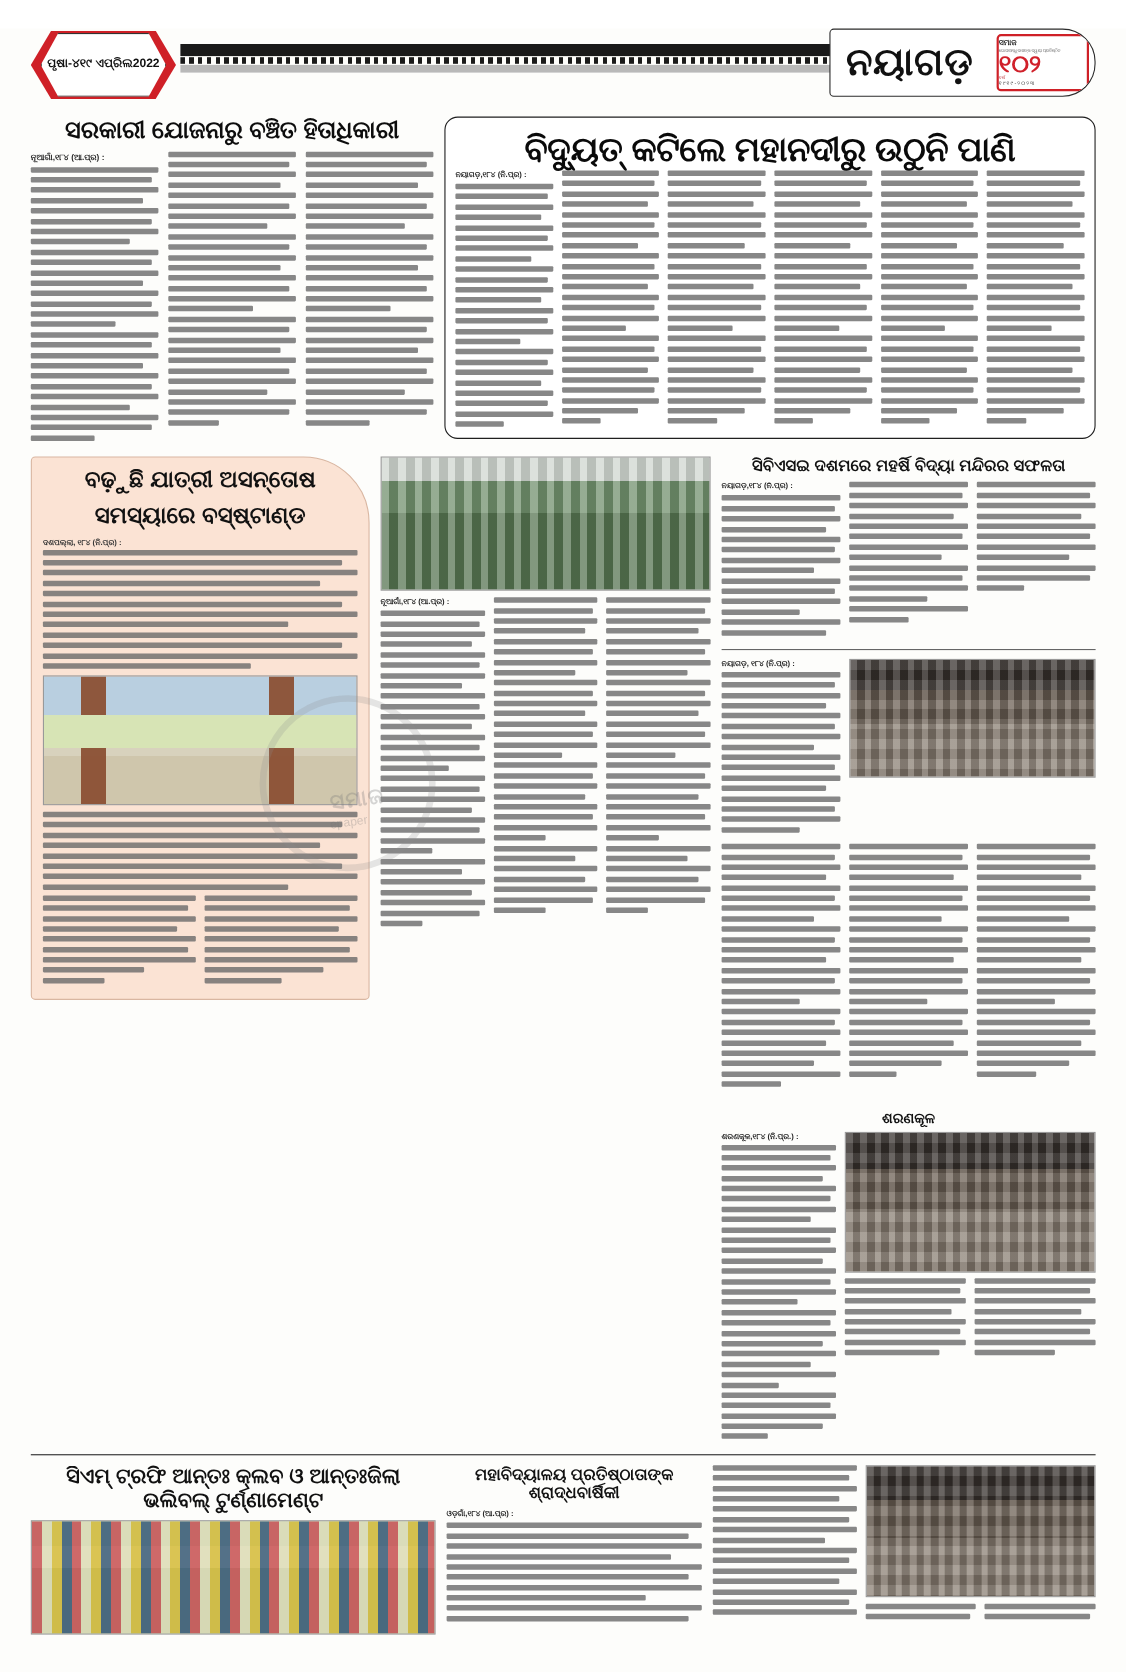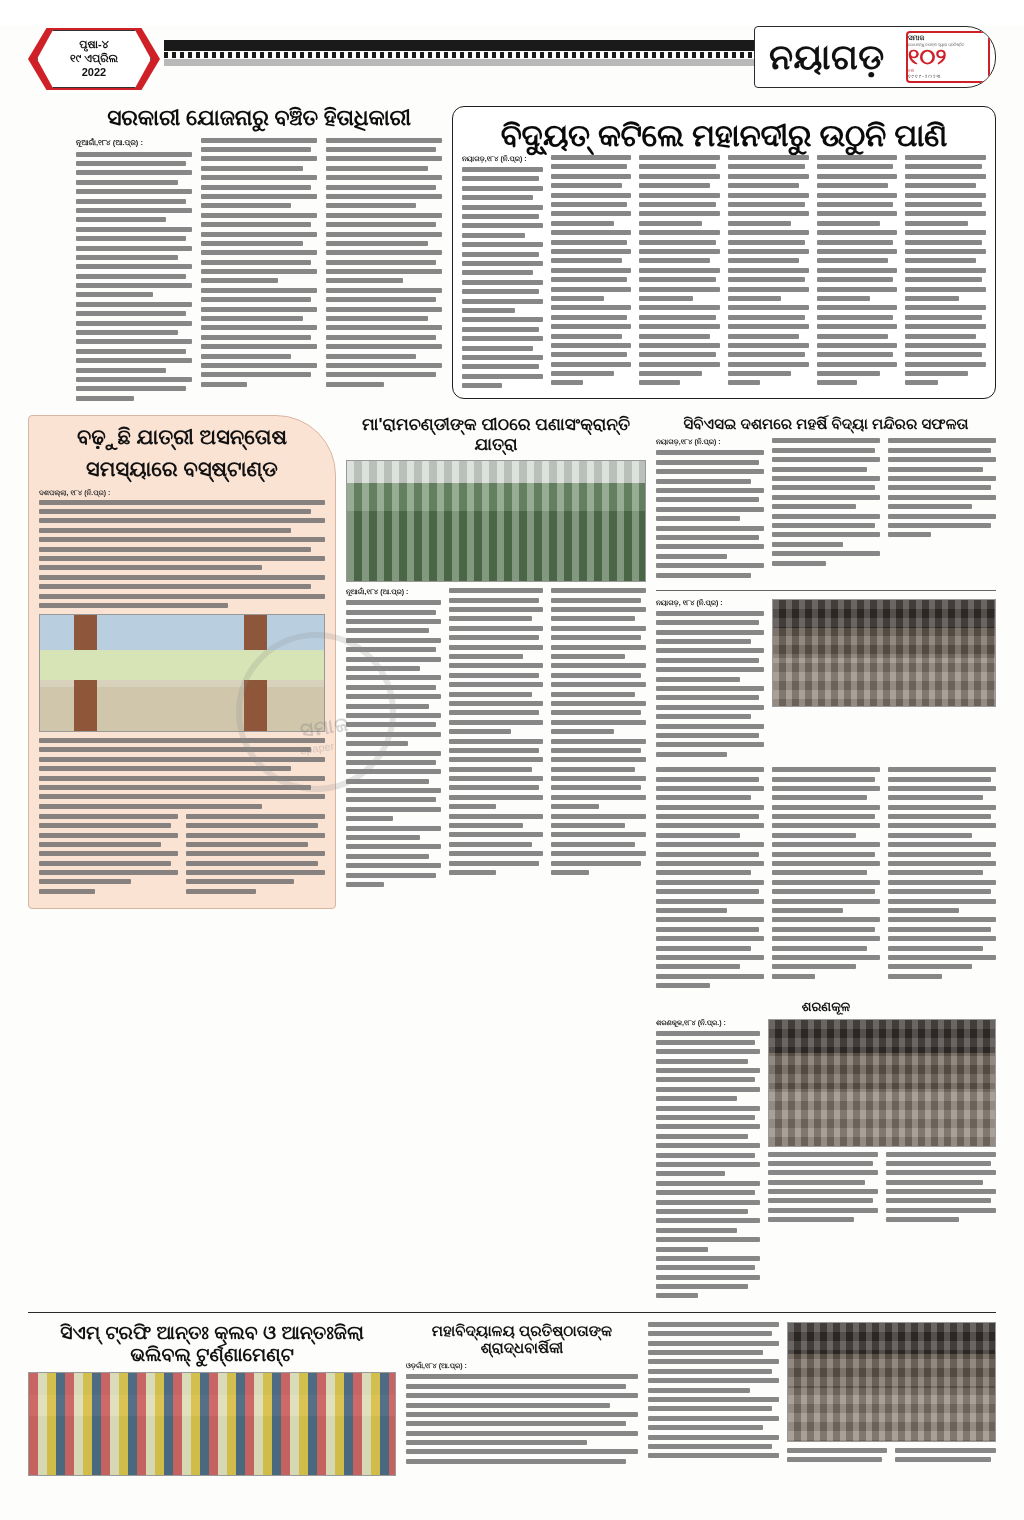--- a/index.html
+++ b/index.html
@@ -18,21 +18,21 @@
 
   
   .masthead {
     position: relative;
     height: 72px;
     margin: 26px 28px 0 28px;
   }
   .date-badge {
     position: absolute; left: 0; top: 2px;
     width: 132px; height: 62px;
-    display: flex; flex-direction: column;
+    display: flex; flex-direction: row;
     align-items: center; justify-content: center;
     z-index: 4;
   }
   .date-badge .hexback {
     position: absolute; inset: 0;
     background: #cf2027;
     clip-path: polygon(14% 0, 86% 0, 100% 50%, 86% 100%, 14% 100%, 0 50%);
   }
   .date-badge .hexfront {
     position: absolute; left: 9px; right: 9px; top: 2px; bottom: 2px;
@@ -96,21 +96,21 @@
   .ln {
     height: 5px; background: #6d6d6d; margin-bottom: 4.4px;
     border-radius: 1px; opacity: .82;
   }
   .ln.s95 { width: 95%; } .ln.s88 { width: 88%; } .ln.s78 { width: 78%; }
   .ln.s66 { width: 66%; } .ln.s50 { width: 50%; } .ln.s40 { width: 40%; }
   .ln.full { width: 100%; }
 
   
   .top-block { display: flex; gap: 10px; align-items: flex-start; }
-  .top-left { width: 366px; margin-left: 48px; }
+  .top-left { width: 366px; }
   .lead-head {
     font-size: 22px; font-weight: 700; color: #0d0d0d;
     line-height: 1.12; text-align: center; margin-bottom: 7px;
     letter-spacing: -.2px;
   }
   .three-col { display: flex; gap: 9px; }
   .three-col > div { flex: 1; }
 
   .top-right {
     flex: 1; border: 1px solid #1f1f1f; border-radius: 12px;
@@ -583,21 +583,20 @@
                 <div class="ln s95"></div>
               <div class="ln full"></div>
                 <div class="ln s78"></div>
                 <div class="ln s50"></div>
             </div>
           </div>
         </div>
       </div>
 
       <div class="b2-mid">
-        <div class="sec-head">ମା'ରାମଚଣ୍ଡୀଙ୍କ ପୀଠରେ ପଣାସଂକ୍ରାନ୍ତି ଯାତ୍ରା</div>
         <div class="photo photo-meet" style="height:122px;"></div>
         <div style="display:flex;gap:8px;margin-top:6px;">
           <div class="tcol" style="flex:1;">
             <div style="font-size:7px;font-weight:700;color:#222;margin-bottom:4px;">ନୂଆଗାଁ,୧୮୪ (ଆ.ପ୍ର) :</div>
             <div class="ln full"></div>
               <div class="ln s95"></div>
               <div class="ln full"></div>
               <div class="ln s88"></div>
             <div class="ln full"></div>
               <div class="ln s95"></div>
@@ -844,21 +843,21 @@
               <div class="ln s66"></div>
             <div class="ln full"></div>
               <div class="ln s95"></div>
               <div class="ln full"></div>
               <div class="ln s88"></div>
             <div class="ln full"></div>
               <div class="ln s78"></div>
               <div class="ln s50"></div>
           </div>
         </div>
-        <div style="text-align:center;font-size:13px;font-weight:700;color:#111;margin:6px 0 4px 0;">ଶରଣକୂଳ</div>
+        <div style="text-align:center;font-size:13px;font-weight:700;color:#111;margin:16px 0 4px 0;">ଶରଣକୂଳ</div>
         <div style="display:flex;gap:8px;">
           <div class="tcol" style="width:104px;">
             <div style="font-size:7px;font-weight:700;color:#222;margin-bottom:4px;">ଶରଣକୂଳ,୧୮୪ (ନି.ପ୍ର.) :</div>
             <div class="ln full"></div>
               <div class="ln s95"></div>
               <div class="ln full"></div>
               <div class="ln s88"></div>
             <div class="ln full"></div>
               <div class="ln s95"></div>
               <div class="ln full"></div>

